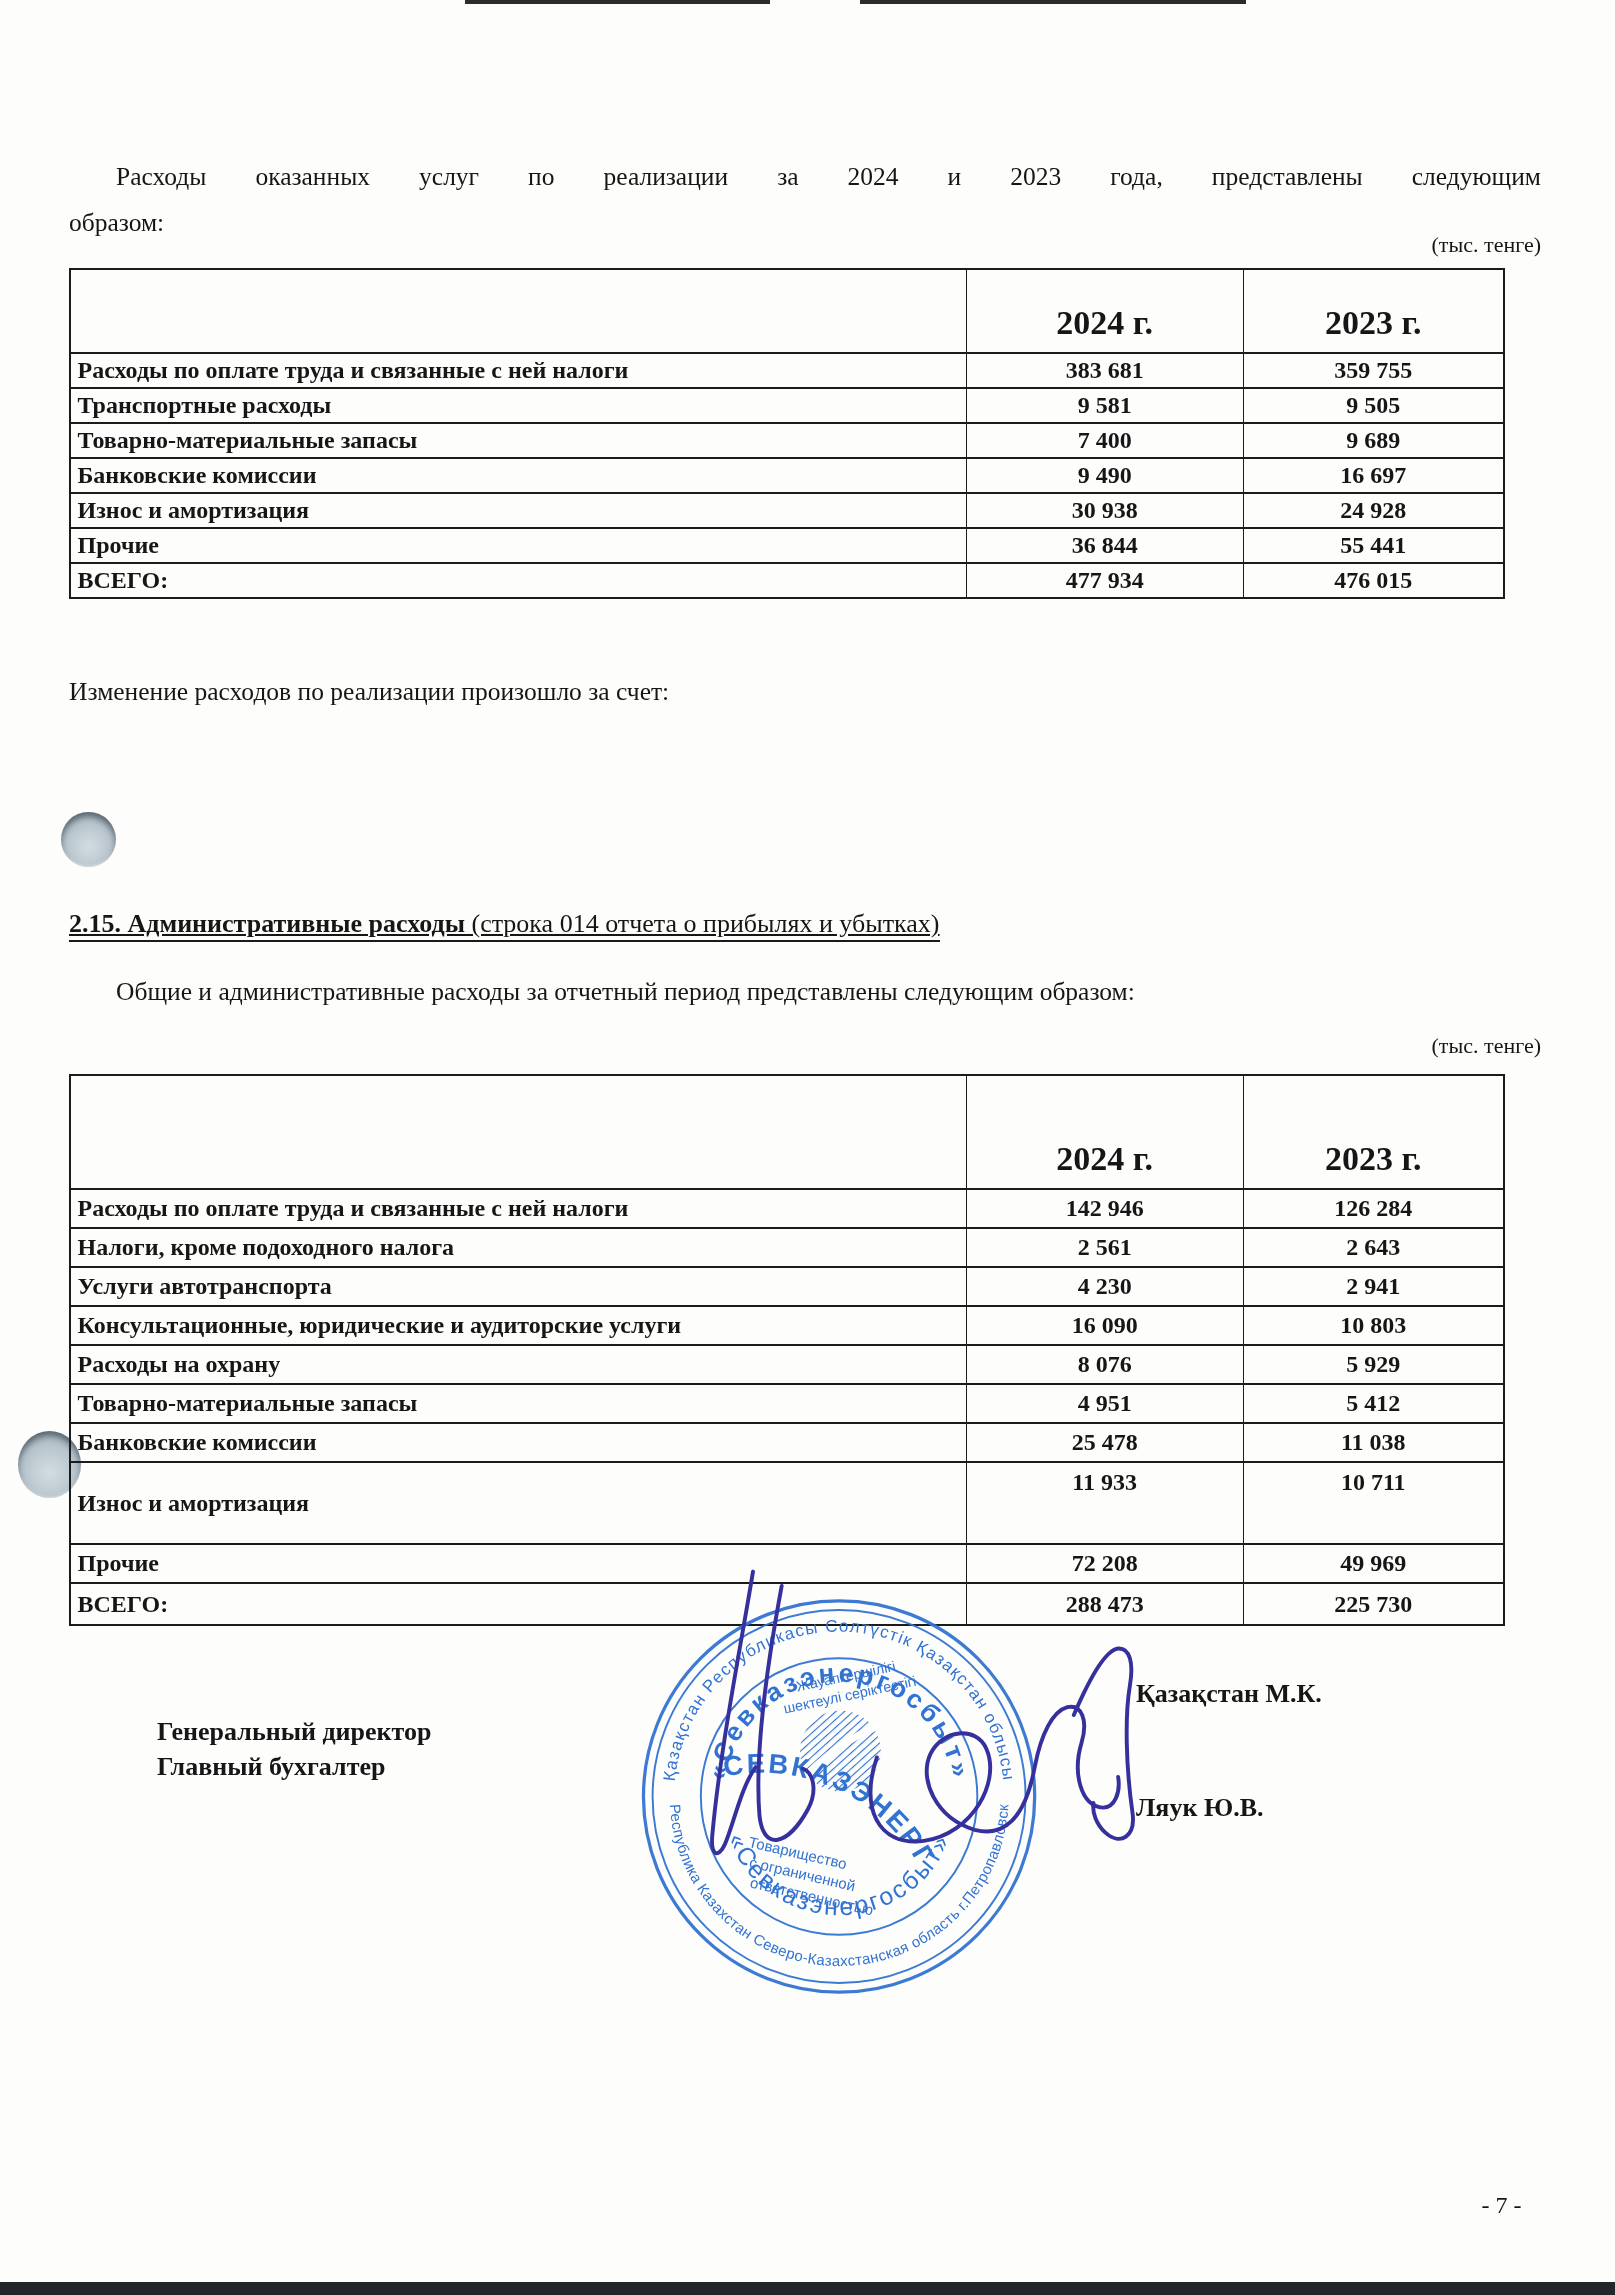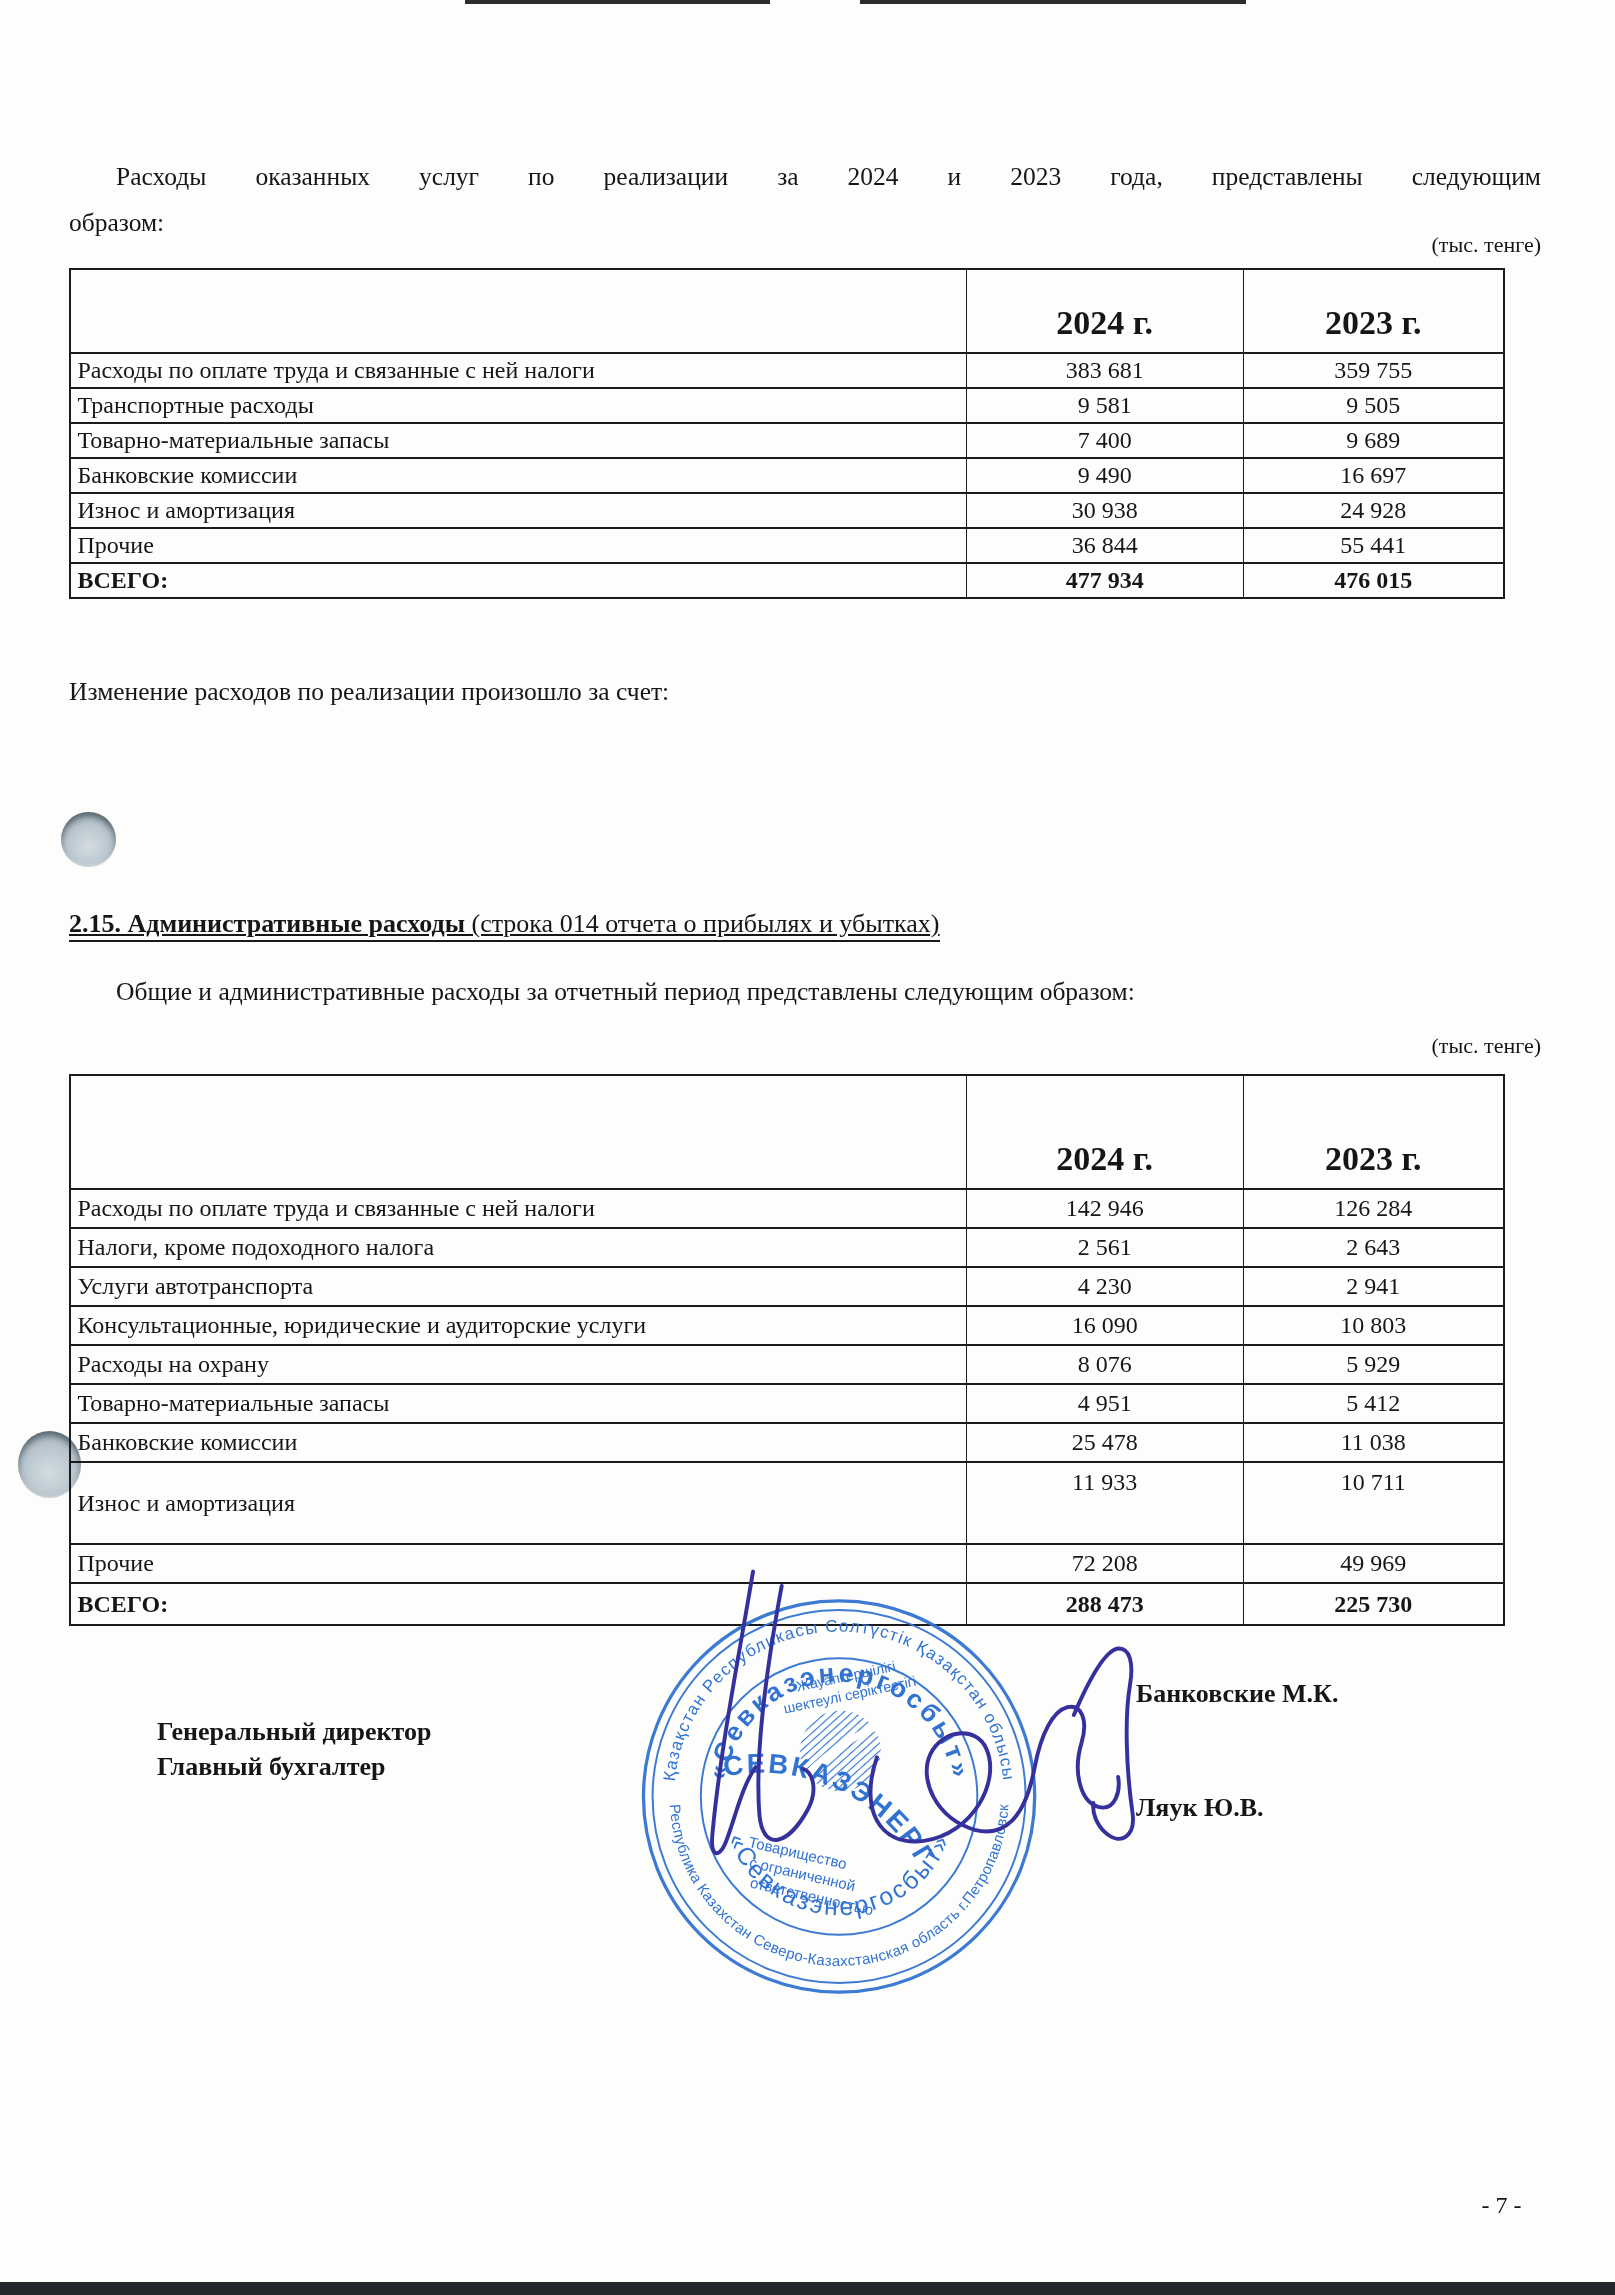--- a/index.html
+++ b/index.html
@@ -28,21 +28,21 @@
   .p2{left:69px; top:969px; width:1472px; text-indent:47px;}
   
   table.doc{border-collapse:collapse; table-layout:fixed; width:1436px; background:transparent;}
   .t1{left:69px; top:268px;}
   .t2{left:69px; top:1074px;}
   table.doc col.c-label{width:62.5%;}
   table.doc col.c-num1{width:19.3%;}
   table.doc col.c-num2{width:18.2%;}
   table.doc th, table.doc td{
     border:1.3px solid #1b1b1b; border-top-width:2px; border-bottom-width:2px;
-    font-size:24px; font-weight:normal; padding:0 6.5px; overflow:hidden; white-space:nowrap;
+    font-size:24px; font-weight:bold; padding:0 6.5px; overflow:hidden; white-space:nowrap;
   }
   table.doc{border:2px solid #1b1b1b;}
   table.doc thead th{vertical-align:bottom; text-align:center; font-weight:bold; font-size:34px; padding-bottom:10.4px;}
   .t1 thead th{height:72px;}
   .t2 thead th{height:102px; padding-bottom:29px;}
   .t1 tbody tr{height:35px;}
   .t2 tbody tr{height:39px;}
   tbody tr.tall{height:82px;}
   tbody tr.tall td.cell-num{vertical-align:top; padding-top:5.2px;}
   tbody tr.tall td.cell-label{vertical-align:middle;}
@@ -197,21 +197,21 @@
         </tr>
         <tr class="total">
           <td class="cell-label">ВСЕГО:</td>
           <td class="cell-num">288 473</td>
           <td class="cell-num">225 730</td>
         </tr>
       </tbody>
   </table>
 
   <div class="abs sig-role" style="top:1717px;">Генеральный директор</div>
-  <div class="abs sig-name" style="top:1679px;">Банковские М.К.</div>
+  <div class="abs sig-name" style="top:1679px;">Қазақстан М.К.</div>
   <div class="abs sig-role" style="top:1752px;">Главный бухгалтер</div>
   <div class="abs sig-name" style="top:1752px;margin-top:41px;">Ляук Ю.В.</div>
 
   <div class="abs stamp-wrap">
     <svg width="555" height="476" viewBox="0 0 850 730">
       <defs>
         <pattern id="hatch" width="9" height="9" patternUnits="userSpaceOnUse" patternTransform="rotate(48)">
           <line x1="0" y1="0" x2="0" y2="9" stroke="#3273d1" stroke-width="3.4"></line>
         </pattern>
         <path id="arcOuterTop" d="M 87,375 A 253,253 0 1 1 593,375" fill="none"></path>

